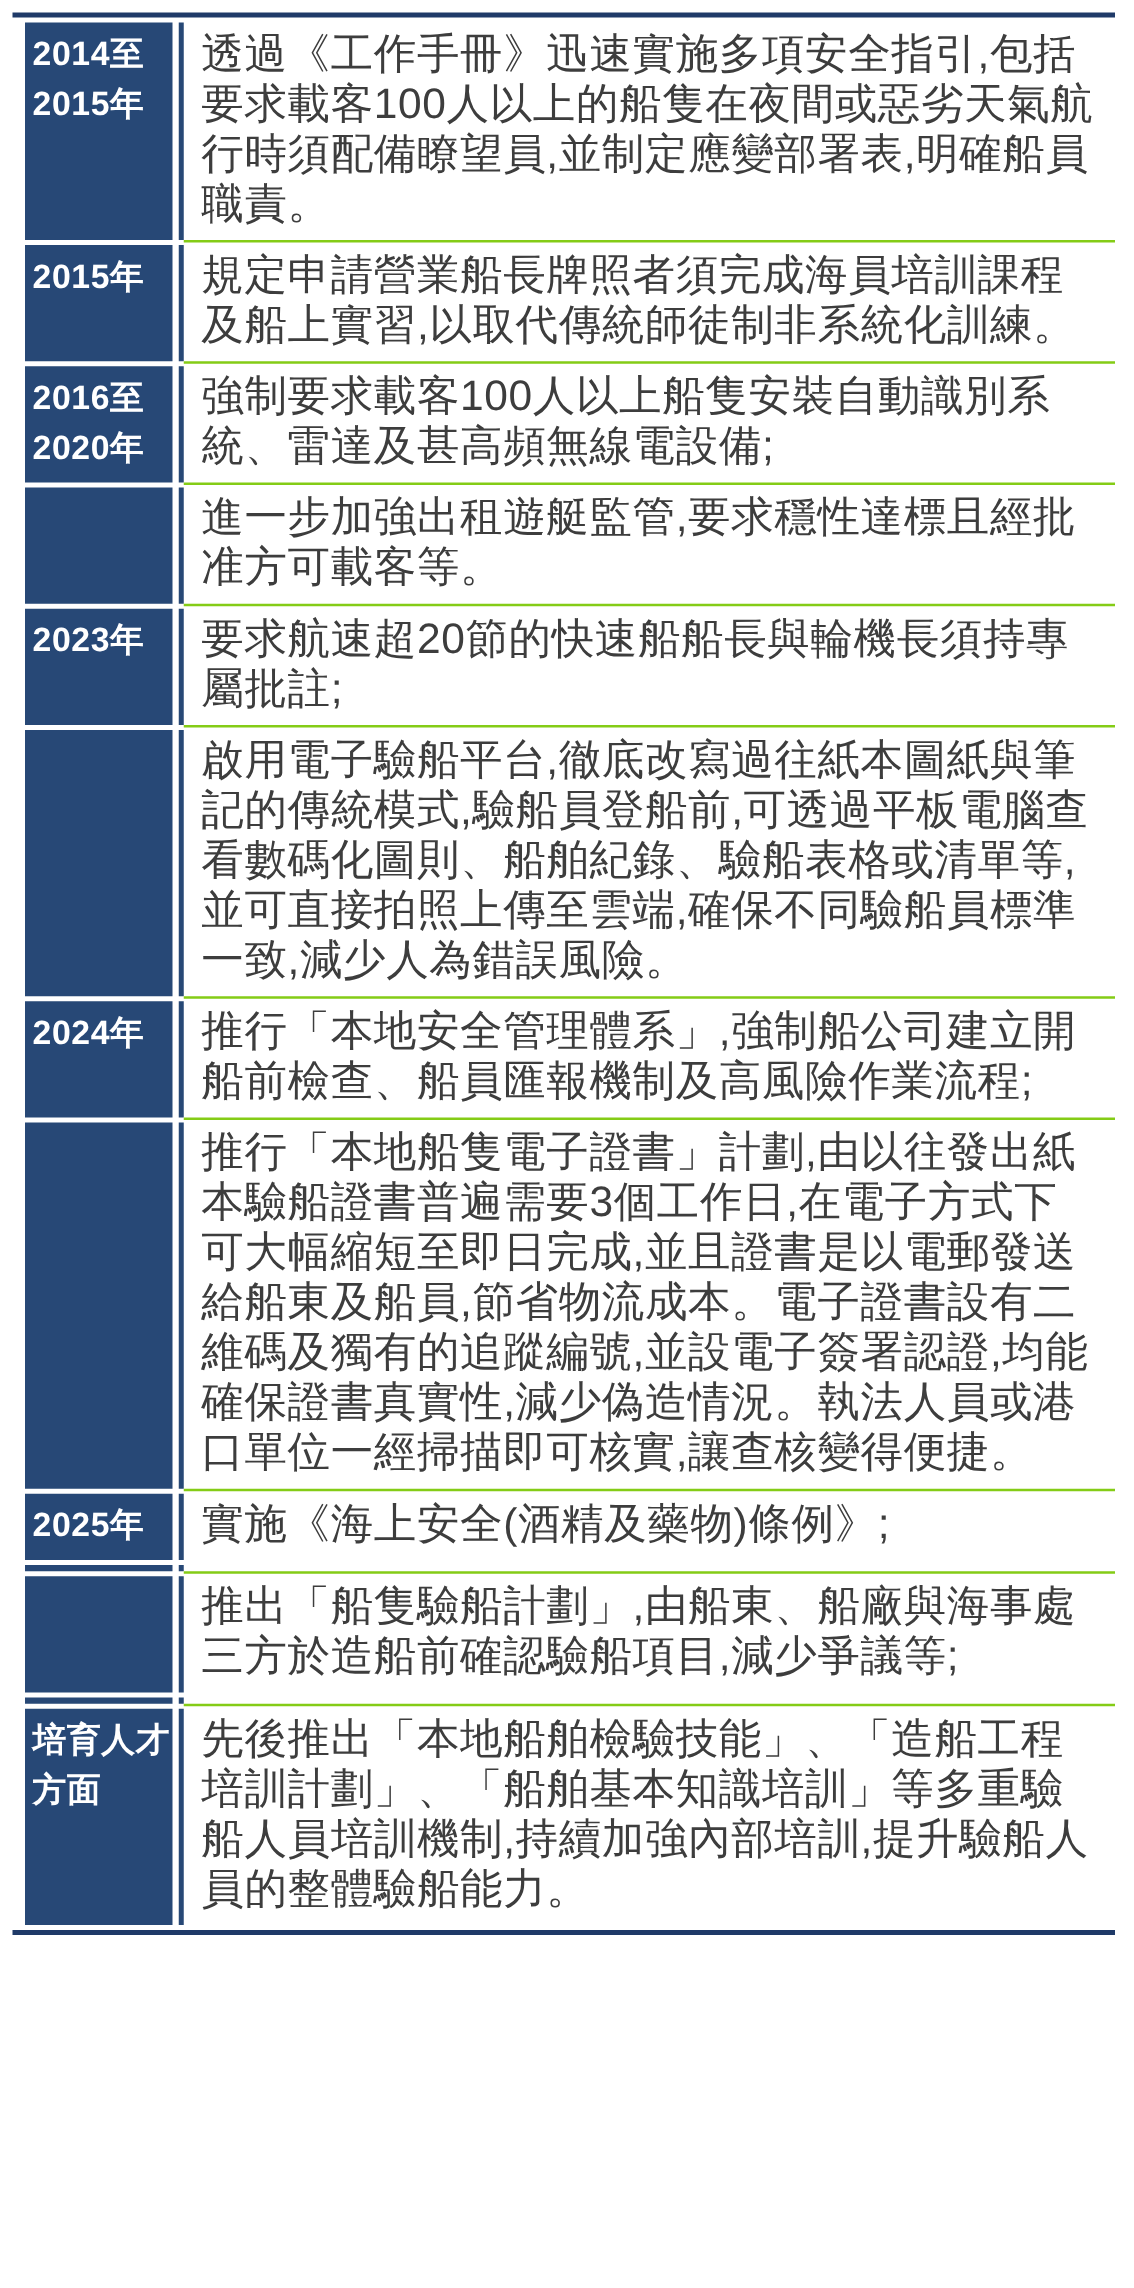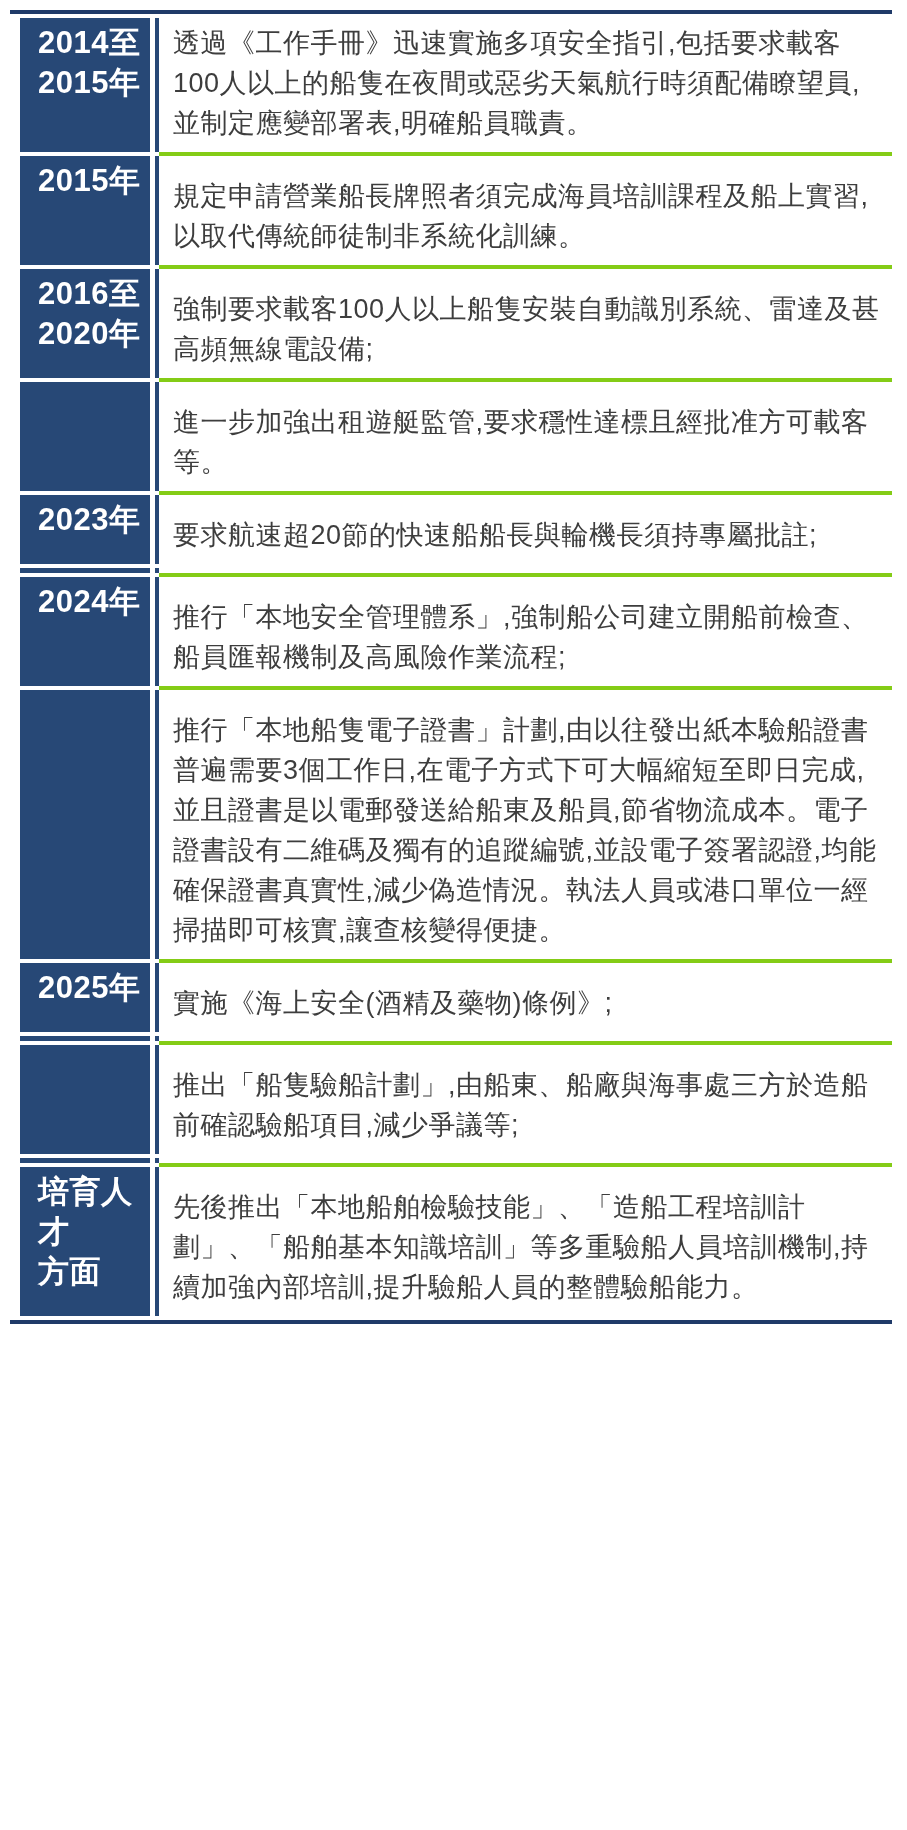--- a/index.html
+++ b/index.html
@@ -23,50 +23,50 @@
     box-sizing: border-box;
   }
   .row {
     display: flex;
     align-items: stretch;
   }
   .year-cell {
     width: 112px;
     flex-shrink: 0;
     margin-left: 10px;
-    padding: 5px 0 0 18px;
+    padding: 5px 0 0 6px;
     background: #274876;
     color: #ffffff;
     font-weight: bold;
-    font-size: 31px;
+    font-size: 27px;
     line-height: 40px;
     white-space: pre-line;
     letter-spacing: 0.5px;
   }
   .vline {
     width: 4px;
     flex-shrink: 0;
     margin-left: 5px;
     background: #274876;
   }
   .content-cell {
     flex: 1;
     padding: 5px 12px 9px 14px;
-    font-size: 27px;
+    font-size: 34px;
     line-height: 40px;
     color: #3d3d3d;
     letter-spacing: 0.5px;
   }
   .row + .row .year-cell,
   .row + .row .vline {
     margin-top: 4px;
   }
   .row + .row .content-cell {
-    border-top: 4px solid #84cc16;
-    padding-top: 20px;
+    border-top: 2px solid #84cc16;
+    padding-top: 6px;
   }
 </style>
 </head>
 <body>
 
 <div class="page">
   <div class="table-wrap" id="timeline-table">
 
       <div class="row">
         <div class="year-cell">2014至
@@ -97,20 +97,21 @@
 
       <div class="row">
         <div class="year-cell">2023年</div>
         <div class="vline"></div>
         <div class="content-cell">要求航速超20節的快速船船長與輪機長須持專屬批註;</div>
       </div>
 
       <div class="row">
         <div class="year-cell"></div>
         <div class="vline"></div>
+        <div class="content-cell">啟用電子驗船平台,徹底改寫過往紙本圖紙與筆記的傳統模式,驗船員登船前,可透過平板電腦查看數碼化圖則、船舶紀錄、驗船表格或清單等,並可直接拍照上傳至雲端,確保不同驗船員標準一致,減少人為錯誤風險。</div>
       </div>
 
       <div class="row">
         <div class="year-cell">2024年</div>
         <div class="vline"></div>
         <div class="content-cell">推行「本地安全管理體系」,強制船公司建立開船前檢查、船員匯報機制及高風險作業流程;</div>
       </div>
 
       <div class="row">
         <div class="year-cell"></div>

